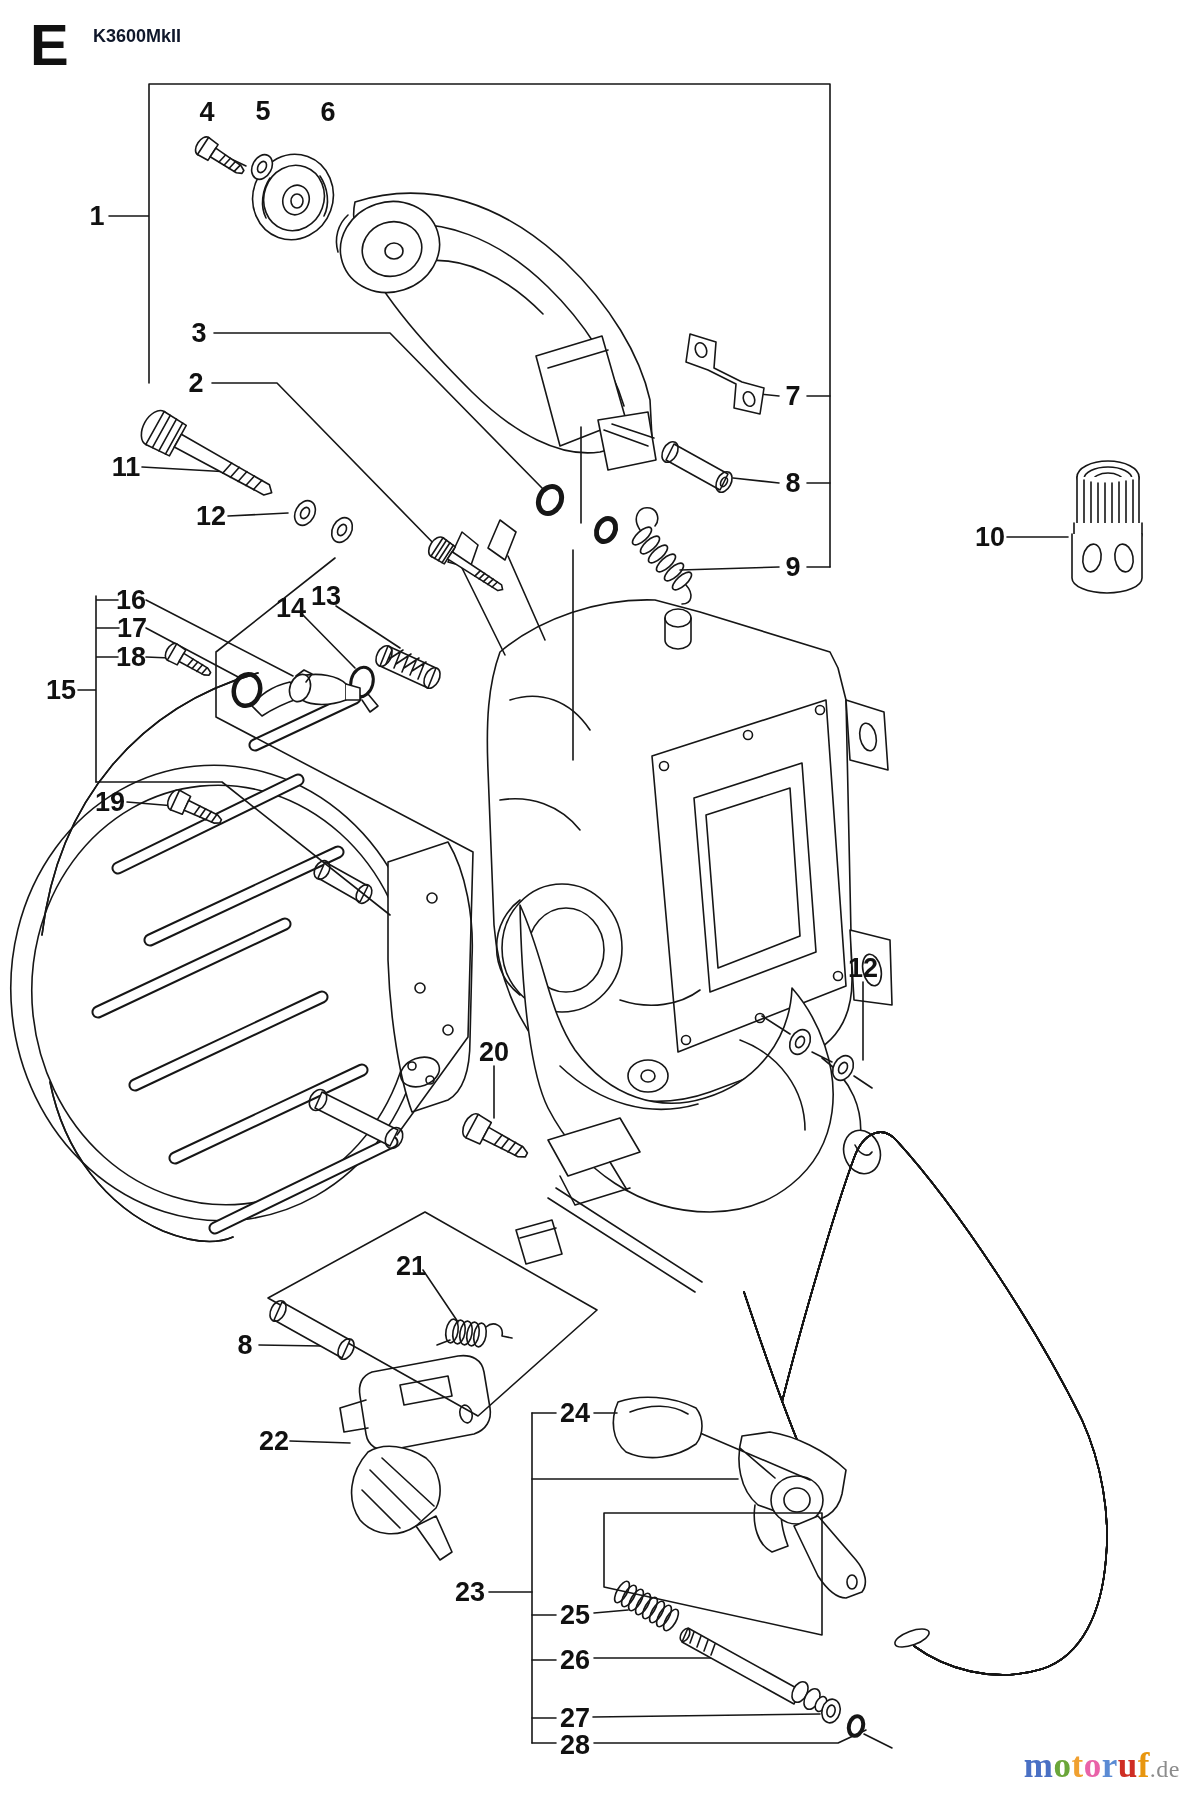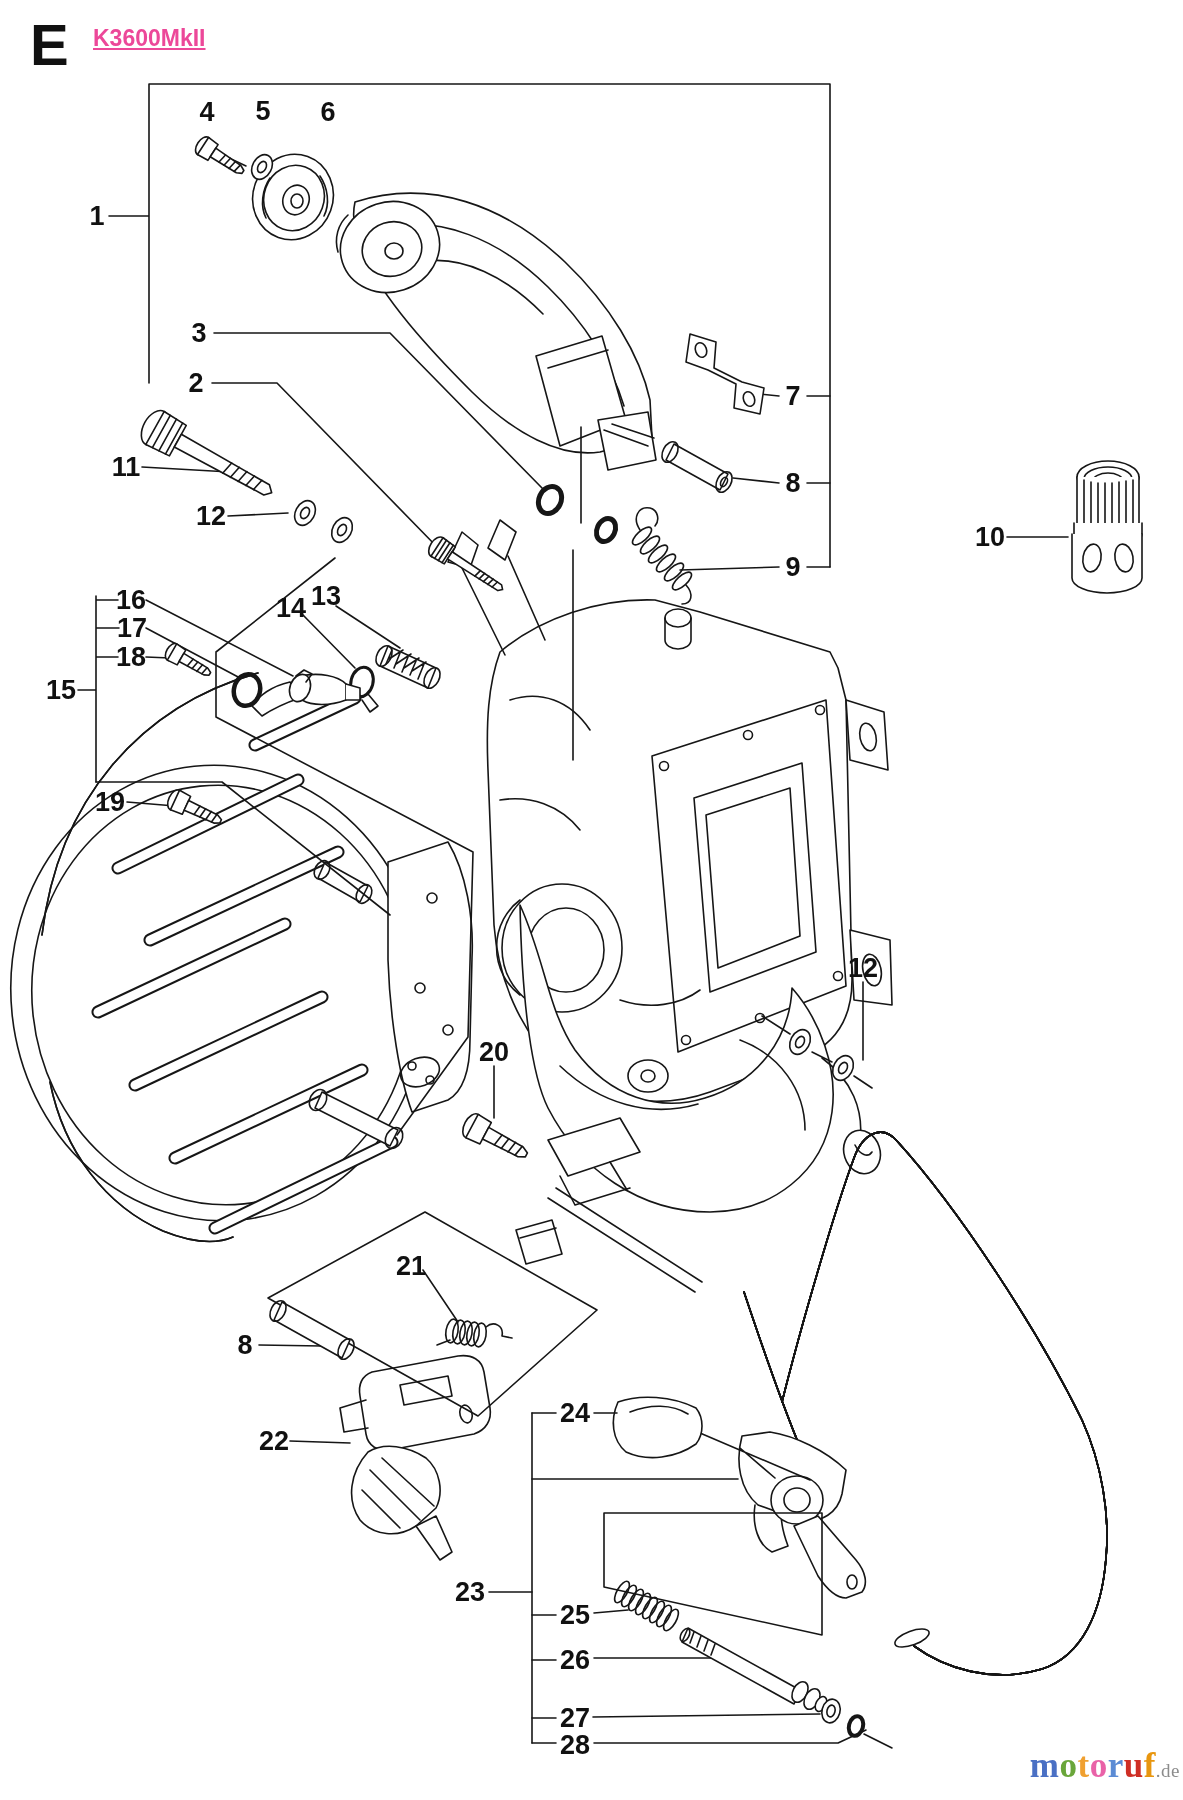--- a/index.html
+++ b/index.html
@@ -1,34 +1,34 @@
 <!DOCTYPE html>
 <html><head>
 <meta charset="utf-8">
 <style>
   html,body{margin:0;padding:0;background:#e8e8e8;}
   .page{position:relative;width:1183px;height:1800px;background:#ffffff;overflow:hidden;
         font-family:"Liberation Sans",sans-serif;}
   .sec-letter{position:absolute;left:30px;top:16px;font-weight:700;font-size:58px;color:#111;
               letter-spacing:-2px;line-height:1;}
-  .model{position:absolute;left:93px;top:27px;font-weight:700;font-size:23px;color:#ec4899;line-height:1;text-decoration:underline;}
+  .model{position:absolute;left:93px;top:27px;font-weight:700;font-size:18px;color:#0f172a;line-height:1;}
   svg{position:absolute;left:0;top:0;}
   svg *{vector-effect:non-scaling-stroke;}
   path,ellipse,line,circle,rect{stroke:#161616;stroke-width:1.6;fill:none;
         stroke-linecap:round;stroke-linejoin:round;}
   .f{fill:#ffffff;}
   .callout{font-family:"Liberation Sans",sans-serif;font-weight:700;font-size:27px;fill:#111;
            stroke:none;text-anchor:middle;dominant-baseline:central;}
   .slotb{stroke-width:13;}
   .slotw{stroke:#fff;stroke-width:9;}
   .w{stroke:#fff;}
   .watermark{position:absolute;left:1020px;top:1748px;width:160px;text-align:right;
              font-family:"Liberation Serif",serif;font-weight:600;font-size:35px;line-height:1;
              letter-spacing:0.5px;white-space:nowrap;}
-  .watermark .wm-suffix{font-size:19px;font-weight:400;}
+  .watermark .wm-suffix{font-size:24px;font-weight:400;}
 </style>
 </head>
 <body>
 
 <div class="page">
 
   <div class="sec-letter">E</div>
   <div class="model">K3600MkII</div>
 
   <svg id="diagram-svg" width="1183" height="1800" viewBox="0 0 1183 1800">

